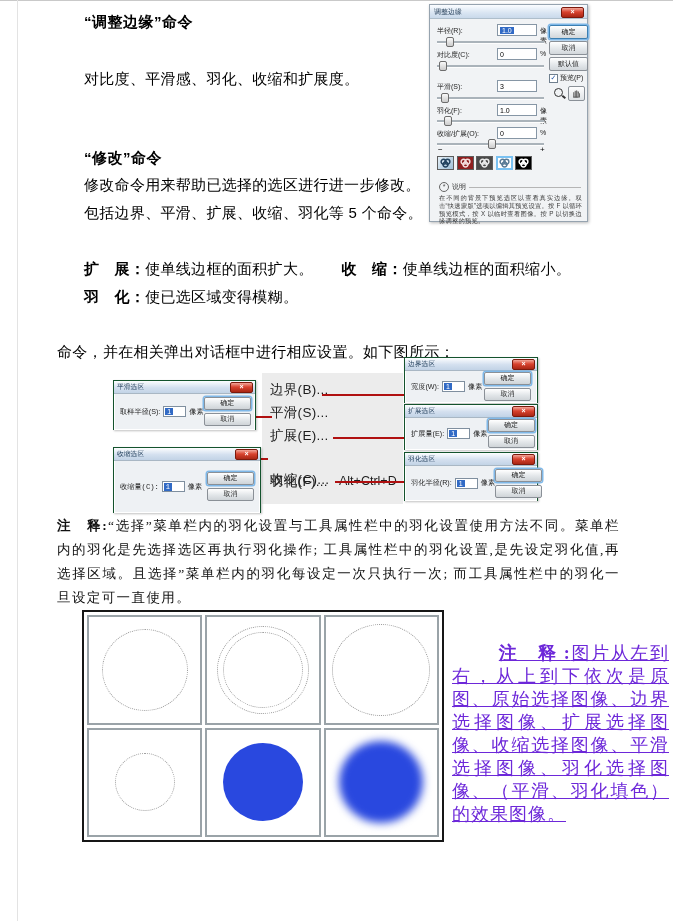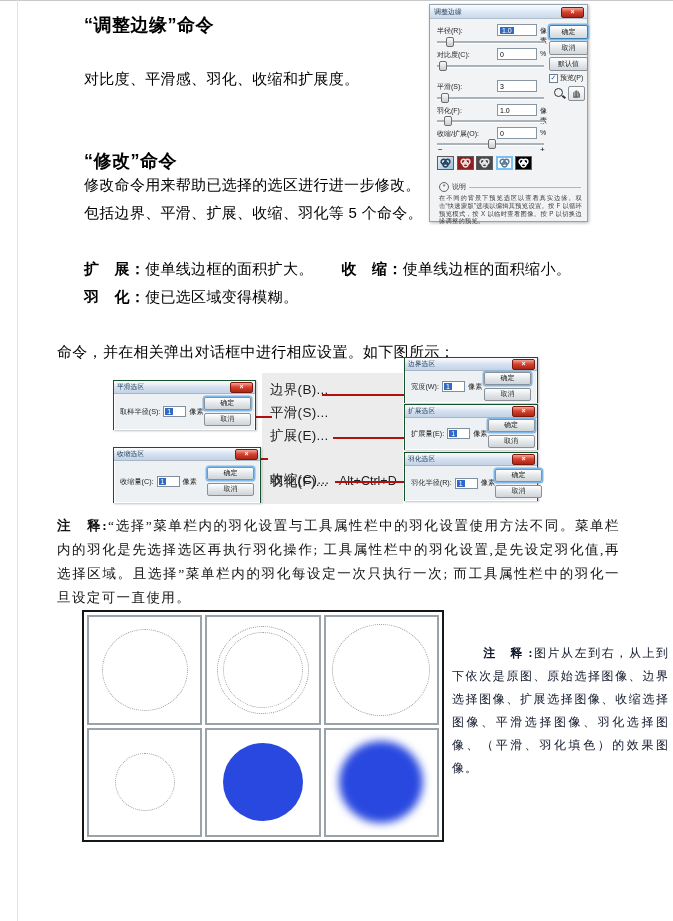--- a/index.html
+++ b/index.html
@@ -1,20 +1,20 @@
 <!DOCTYPE html>
 <html><head>
 <meta charset="utf-8">
 <style>
   html,body{margin:0;padding:0;background:#fff;}
   .page{position:relative;width:673px;height:921px;background:#ffffff;overflow:hidden;
         font-family:"Liberation Sans","DejaVu Sans",sans-serif;color:#000;}
   .abs{position:absolute;white-space:nowrap;}
   .serif{font-family:"Liberation Serif","DejaVu Serif",serif;}
-  .h1{font-size:18px;font-weight:bold;letter-spacing:.5px;}
+  .h1{font-size:15px;font-weight:bold;letter-spacing:.5px;}
   .body-line{font-size:15px;letter-spacing:.3px;}
   .term{font-weight:bold;}
   .edge-top{position:absolute;left:0;top:0;width:673px;height:1px;background:#c9c9c9;}
   .edge-left{position:absolute;left:17px;top:0;width:1px;height:921px;background:#e3e3e3;}
 
   
   .rfd{position:absolute;left:429px;top:4px;width:159px;height:218px;background:#f1f3f5;
        border:1px solid #96a3af;box-shadow:1px 1px 3px rgba(0,0,0,.28);box-sizing:border-box;font-size:7px;}
   .rfd-title{height:13px;background:linear-gradient(#fbfdff,#d9e5f2 60%,#c9d9ea);
        border-bottom:1px solid #aebecb;display:flex;align-items:center;padding:0 4px;color:#27405a;font-size:7px;}
@@ -67,22 +67,22 @@
 
   
   .menu-panel{position:absolute;left:262px;top:373px;width:141px;height:131px;background:#ececec;}
   .menu-item{position:absolute;left:270px;font-size:13.5px;color:#1d1d1d;letter-spacing:.3px;}
   .shortcut{position:absolute;left:339px;top:474px;font-size:12.5px;color:#1d1d1d;}
   .redline{position:absolute;height:2px;background:#b01010;}
 
   
   .note1{position:absolute;left:57px;top:514px;width:563px;font-size:13.5px;line-height:24px;
        letter-spacing:1.4px;text-align:justify;color:#111;white-space:normal;}
-  .note2{position:absolute;left:452px;top:642px;width:217px;font-size:12px;line-height:23px;
-       letter-spacing:1px;text-align:justify;color:#0f172a;white-space:normal;text-indent:2.6em;font-weight:bold;}
+  .note2{position:absolute;left:452px;top:642px;width:217px;font-size:18px;line-height:23px;
+       letter-spacing:1px;text-align:justify;color:#6d28d9;white-space:normal;text-indent:2.6em;font-weight:bold;text-decoration:underline;}
   .note2 .n2txt{font-weight:normal;}
   .nlabel{font-weight:bold;}
 
   
   .fig{position:absolute;left:82px;top:610px;width:362px;height:232px;border:2px solid #161616;background:#fff;
        box-sizing:border-box;display:grid;grid-template-columns:repeat(3,1fr);grid-template-rows:repeat(2,1fr);
        gap:3px;padding:3px;}
   .fig-panel{border:2px solid #9aa3a8;background:#fff;display:flex;align-items:center;justify-content:center;overflow:hidden;}
   .c-dot{border:1.5px dotted #999;border-radius:50%;box-sizing:border-box;}
   .c-double{display:flex;align-items:center;justify-content:center;}
@@ -272,21 +272,21 @@
           </span>
         <span>像素</span>
       </div>
       <div class="smd-btns">
         <div class="smd-btn btn-focus">确定</div>
         <div class="smd-btn">取消</div>
       </div>
     </div>
   </div>
 
-  <div class="smd" style="left:113px;top:447px;width:148px;height:56px;">
+  <div class="smd" style="left:113px;top:447px;width:148px;height:66px;font-family:Liberation Mono, monospace;">
     <div class="smd-title">收缩选区</div>
     <div class="win-close" style="right:2px;top:1px;">×</div>
     <div class="smd-body">
       <div class="smd-left">
         <span>收缩量(C):</span>
         <span class="smd-field">
             <span class="selval">1</span>
           </span>
         <span>像素</span>
       </div>

